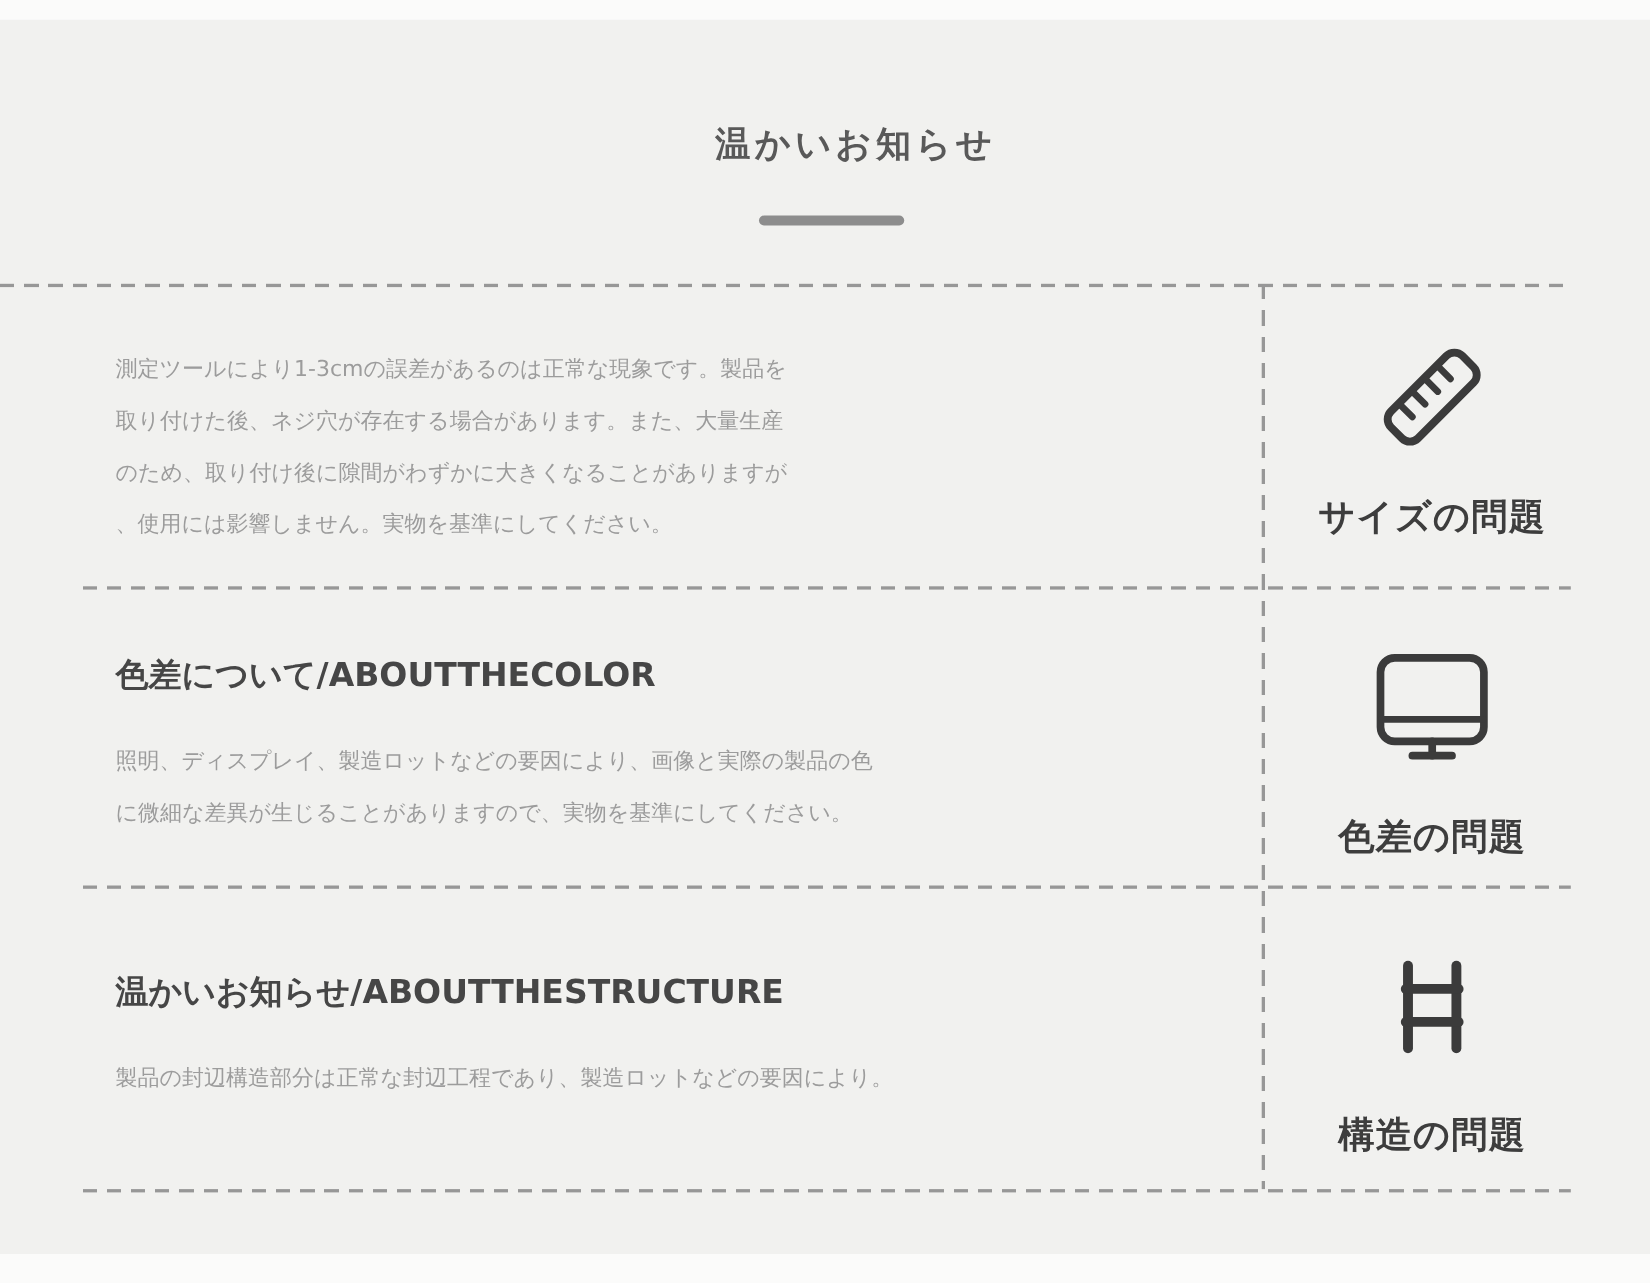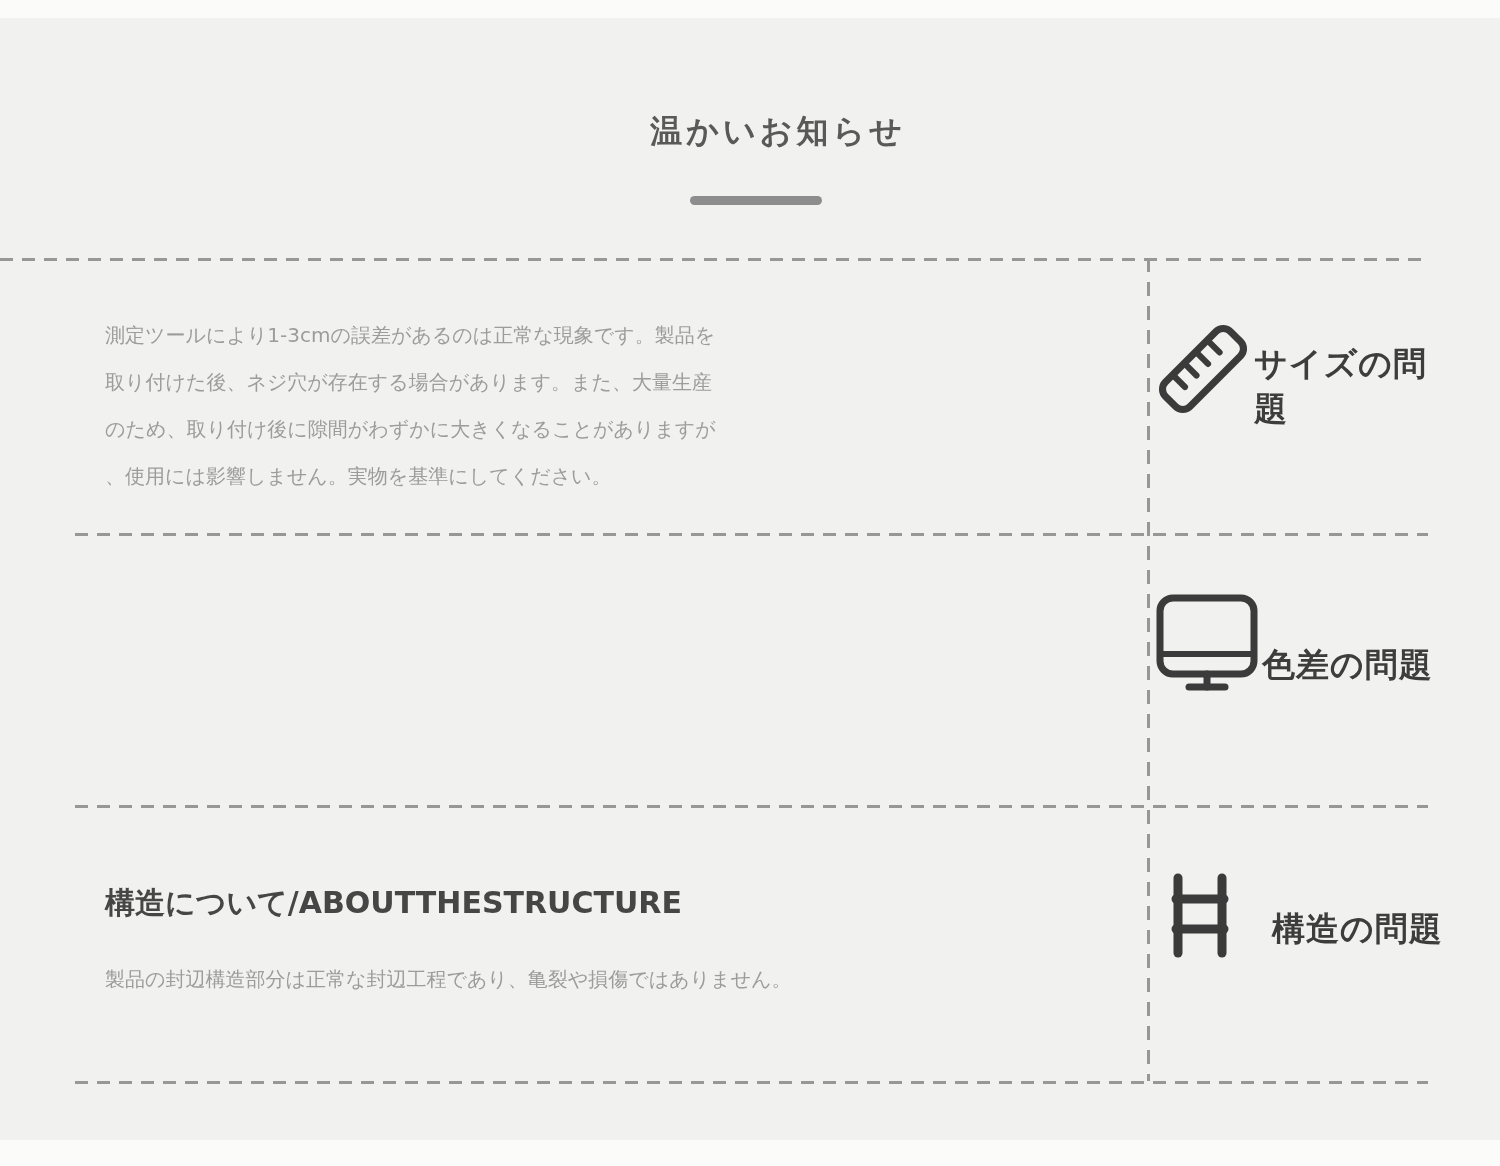--- a/index.html
+++ b/index.html
@@ -21,21 +21,21 @@
     background:repeating-linear-gradient(180deg,#979797 0 14px, transparent 14px 24px); }
 
   .section { position:absolute; left:105px; width:960px; }
   .section-1 { top:312px; }
   .section-2 { top:597px; }
   .section-3 { top:885px; }
   .section h2 { margin:0 0 36px 0; font-size:30px; line-height:35px; font-weight:bold; color:#464646; }
   .section p  { margin:0; font-size:20px; line-height:47px; color:#9c9c9c; white-space:pre-line; }
 
   .right-cell { position:absolute; left:1152px; width:300px;
-    display:flex; flex-direction:row; align-items:center; }
+    display:flex; flex-direction:column; align-items:center; }
   .cell-size      { top:310px; }
   .cell-color     { top:592px; }
   .cell-structure { top:872px;gap:24px; }
   .cell-icon { display:block; }
   .cell-label { font-weight:bold; font-size:33px; color:#3d3d3d; letter-spacing:1px; }
   .cell-size .cell-label      { margin-top:32px; }
   .cell-color .cell-label     { margin-top:43px; }
   .cell-structure .cell-label { margin-top:24px; }
   svg { stroke:#3b3b3b; fill:none; stroke-linecap:round; stroke-linejoin:round; }
 </style>
@@ -54,24 +54,29 @@
   <div class="hline hline-4"></div>
   <div class="vline"></div>
 
   <div class="section section-1">
     <p>測定ツールにより1-3cmの誤差があるのは正常な現象です。製品を
 取り付けた後、ネジ穴が存在する場合があります。また、大量生産
 のため、取り付け後に隙間がわずかに大きくなることがありますが
 、使用には影響しません。実物を基準にしてください。</p>
   </div>
 
+  <div class="section section-2">
+    <h2>色差について/ABOUTTHECOLOR</h2>
+    <p>照明、ディスプレイ、製造ロットなどの要因により、画像と実際の製品の色
+に微細な差異が生じることがありますので、実物を基準にしてください。</p>
+  </div>
 
   <div class="section section-3">
-    <h2>構造について/ABOUTTHESTRUCTURE</h2>
-    <p>製品の封辺構造部分は正常な封辺工程であり、亀裂や損傷ではありません。</p>
+    <h2>温かいお知らせ/ABOUTTHESTRUCTURE</h2>
+    <p>製品の封辺構造部分は正常な封辺工程であり、製造ロットなどの要因により。</p>
   </div>
 
   <div class="right-cell cell-size">
     <span class="cell-icon">
       <svg width="102" height="102" viewBox="0 0 100 100">
         <g transform="rotate(-45 50 50)">
           <rect x="5" y="33" width="90" height="34" rx="10" stroke-width="7"></rect>
           <line x1="25" y1="35" x2="25" y2="50" stroke-width="6"></line>
           <line x1="41" y1="35" x2="41" y2="50" stroke-width="6"></line>
           <line x1="57" y1="35" x2="57" y2="50" stroke-width="6"></line>

